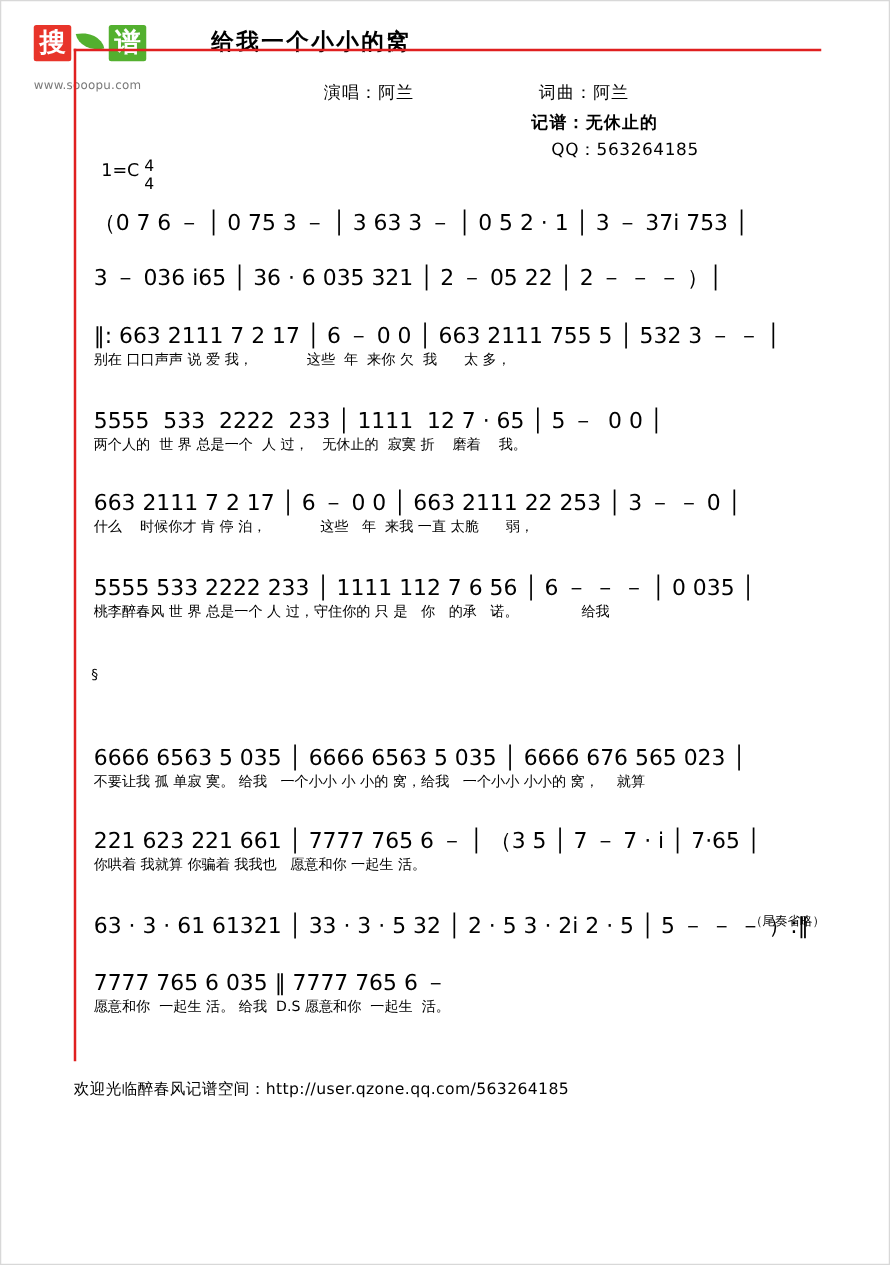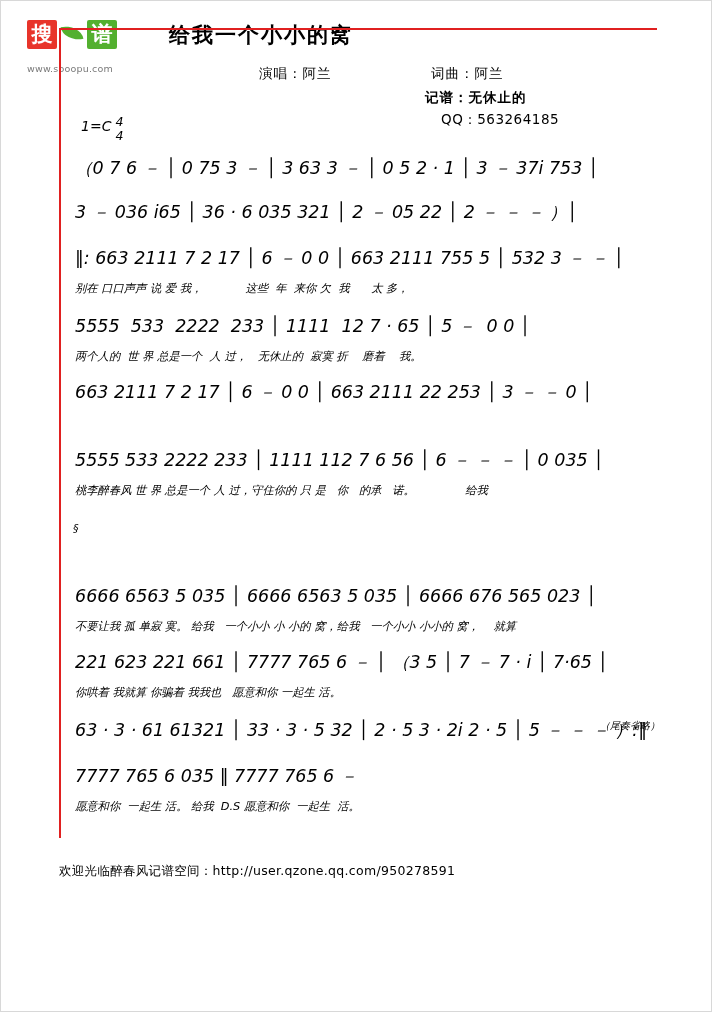--- a/index.html
+++ b/index.html
@@ -18,27 +18,26 @@
     position: absolute;
     left: 0; top: 0;
     width: 712px; height: 1012px;
     border: 1px solid #d8d8d8;
     box-sizing: border-box;
     background: #fff;
   }
   .sheet {
     position: absolute;
     left: 58px;
-    top: 27px;
+    top: 38px;
     width: 598px;
     height: 810px;
     border-left: 2px solid #e02020;
     border-top: 2px solid #e02020;
     box-sizing: border-box;
-    font-style: italic;
   }
   
   .logo {
     position: absolute;
     left: 26px;
     top: 18px;
     width: 136px;
   }
   .logo-row {
     display: flex;
@@ -77,21 +76,21 @@
     font-size: 9.5px;
     color: #7a7a7a;
     letter-spacing: 0.2px;
     margin-top: 14px;
   }
   
   .title {
     position: absolute;
     left: 168px;
     top: 20px;
-    font-size: 21px;
+    font-size: 18px;
     font-weight: bold;
     font-family: "DejaVu Sans", sans-serif;
     color: #000;
     letter-spacing: 2px;
   }
   .credit {
     position: absolute;
     font-size: 13.5px;
     font-family: "DejaVu Sans", sans-serif;
     color: #000;
@@ -134,21 +133,21 @@
     font-size: 17.5px;
     letter-spacing: 0px;
     white-space: pre;
     color: #000;
     line-height: 20px;
   }
   .lyr {
     font-size: 11.3px;
     white-space: pre;
     color: #000;
-    margin-top: 13px;
+    margin-top: 1px;
     letter-spacing: 0px;
     font-family: "DejaVu Sans", sans-serif;
   }
 
   .footer {
     position: absolute;
     left: 58px;
     top: 862px;
     font-size: 12.5px;
     font-family: "DejaVu Sans", sans-serif;
@@ -210,20 +209,21 @@
       <div class="lyr">别在 口口声声 说 爱 我，            这些  年  来你 欠  我      太 多，</div>
     </div>
 
     <div class="sys" style="top:286px">
       <div class="notes">5555  533  2222  233 │ 1111  12 7 · 65 │ 5 －  0 0 │</div>
       <div class="lyr">两个人的  世 界 总是一个  人 过，   无休止的  寂寞 折    磨着    我。</div>
     </div>
 
     <div class="sys" style="top:352px">
       <div class="notes">663 2111 7 2 17 │ 6 － 0 0 │ 663 2111 22 253 │ 3 － － 0 │</div>
+      <div class="lyr">什么    时候你才 肯 停 泊，            这些   年  来我 一直 太脆      弱，</div>
     </div>
 
     <div class="sys" style="top:420px">
       <div class="notes">5555 533 2222 233 │ 1111 112 7 6 56 │ 6 － － － │ 0 035 │</div>
       <div class="lyr">桃李醉春风 世 界 总是一个 人 过，守住你的 只 是   你   的承   诺。              给我</div>
     </div>
 
 
     <div class="sys" style="top:556px">
       <div class="notes">6666 6563 5 035 │ 6666 6563 5 035 │ 6666 676 565 023 │</div>
@@ -242,14 +242,14 @@
 
     <div class="sys" style="top:736px">
       <div class="notes">7777 765 6 035 ‖ 7777 765 6 －</div>
       <div class="lyr">愿意和你  一起生 活。 给我  D.S 愿意和你  一起生  活。</div>
     </div>
 
     <span class="tag-box" style="left:524px; top:688px; border:none;">（尾奏省略）</span>
     <span style="position:absolute; left:12px; top:492px; font-size:11px; font-family:'DejaVu Sans',sans-serif;">§</span>
   </div>
 
-  <div class="footer">欢迎光临醉春风记谱空间：http://user.qzone.qq.com/950278591</div>
+  <div class="footer">欢迎光临醉春风记谱空间：http://user.qzone.qq.com/563264185</div>
 </div>
 
 </body></html>

